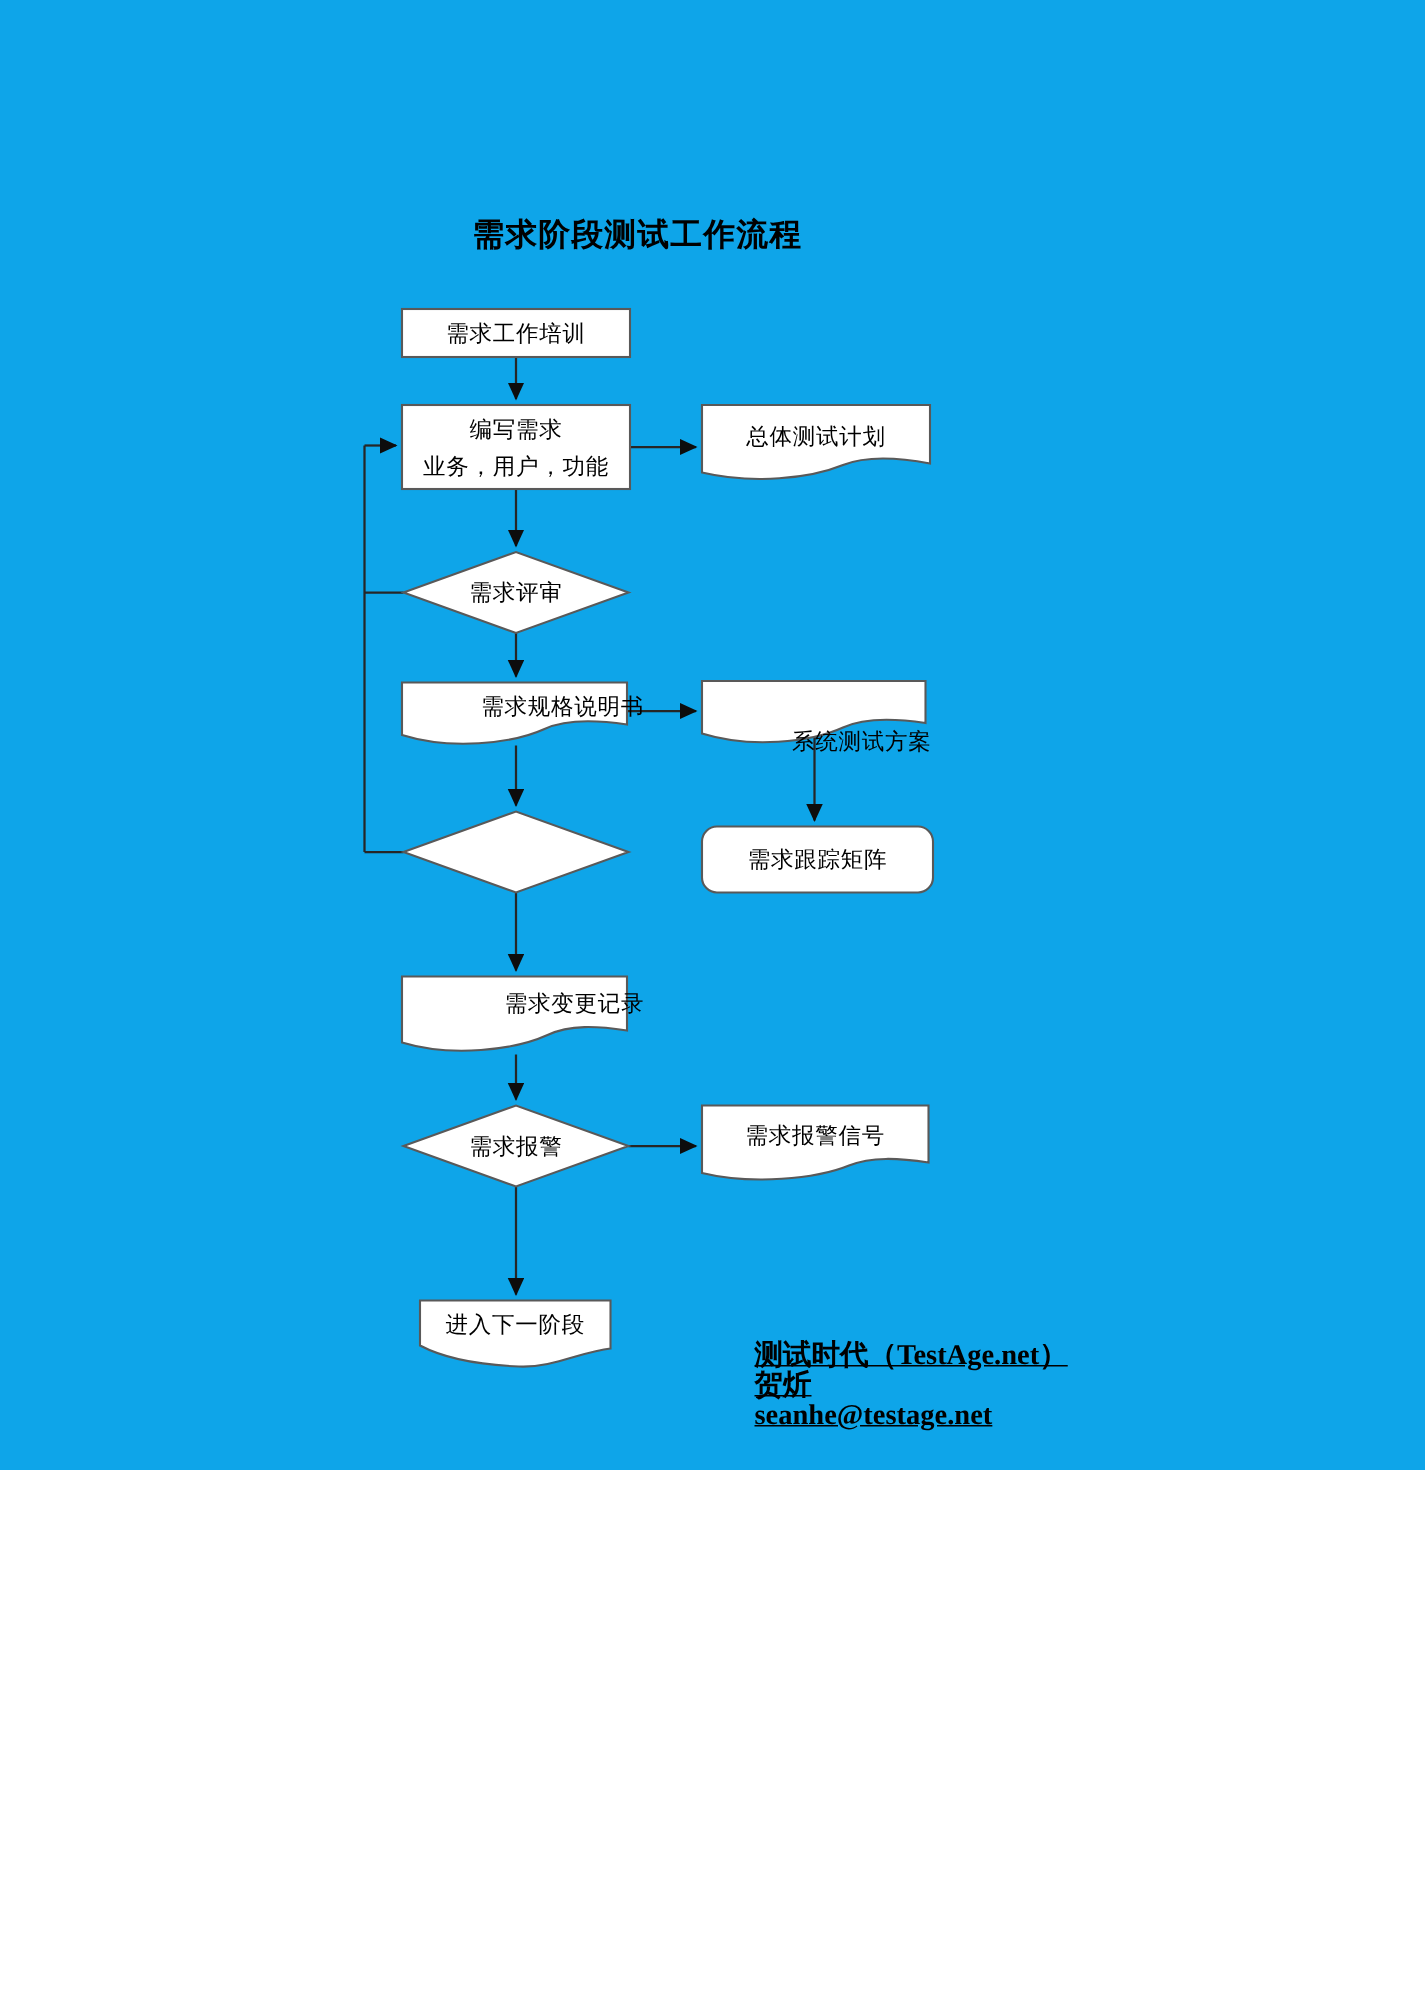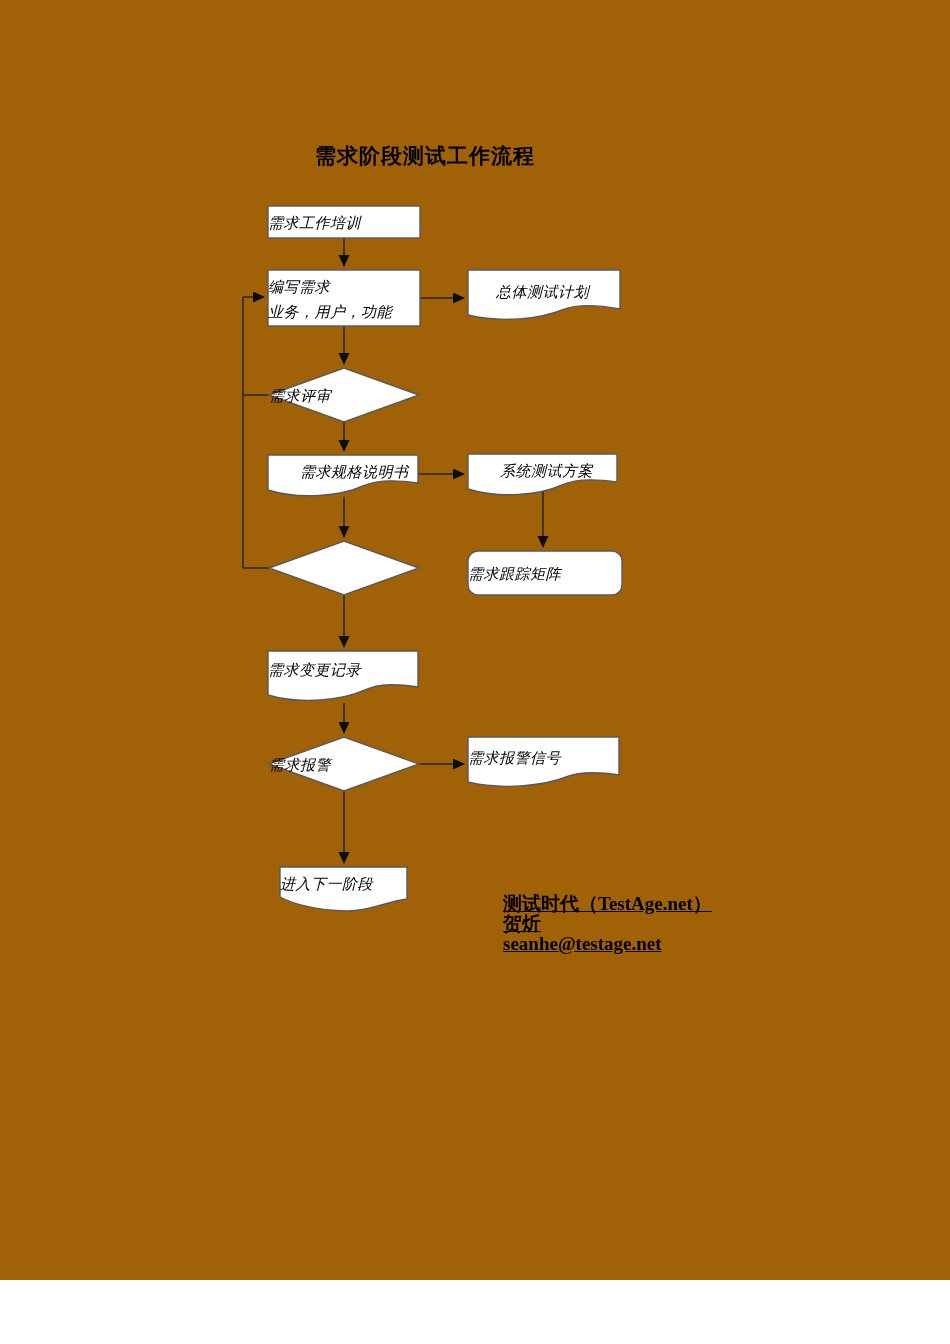--- a/index.html
+++ b/index.html
@@ -1,55 +1,54 @@
 <!DOCTYPE html>
 <html><head>
 <meta charset="utf-8">
 <style>
   html, body { margin: 0; padding: 0; background: #ffffff; }
   .page {
     position: relative;
     width: 950px;
-    height: 1280px;
-    background: #a16207;
+    height: 980px;
+    background: #0ea5e9;
     font-family: "Liberation Sans", sans-serif;
     overflow: hidden;
   }
   svg.diagram {
     position: absolute;
     left: 0; top: 0;
     width: 950px; height: 1344px;
   }
   .page-title {
     position: absolute;
     left: 264px; top: 141px; width: 322px; height: 30px;
     display: flex; align-items: center; justify-content: center;
     font-size: 21px; font-weight: bold; color: #000;
     letter-spacing: 1px; white-space: nowrap;
   }
   .label {
     position: absolute;
     display: flex; flex-direction: column;
-    align-items: flex-start; justify-content: center;
+    align-items: center; justify-content: center;
     text-align: center;
     font-size: 15px; color: #000;
     letter-spacing: 0.5px;
     white-space: nowrap;
     line-height: 25px;
-    font-style: italic;
   }
   .lbl-training      { left: 268px; top: 206px; width: 152px; height: 32px; }
   .lbl-write-req     { left: 268px; top: 271px; width: 152px; height: 55px; }
-  .lbl-overall-plan  { left: 468px; top: 270px; width: 152px; height: 42px; padding-left: 28px; }
+  .lbl-overall-plan  { left: 468px; top: 270px; width: 152px; height: 42px; }
   .lbl-review        { left: 269px; top: 368px; width: 150px; height: 54px; }
   .lbl-spec          { left: 268px; top: 455px; width: 150px; height: 32px; padding-left: 32px; }
-  .lbl-sys-plan      { left: 468px; top: 454px; width: 149px; height: 32px; padding-left: 32px; }
+  .lbl-sys-plan      { left: 468px; top: 478px; width: 149px; height: 32px; padding-left: 32px; }
   .lbl-trace-matrix  { left: 468px; top: 551px; width: 154px; height: 44px; border-radius: 12px; }
   .lbl-change        { left: 269px; top: 541px; width: 150px; height: 54px; }
-  .lbl-change-record { left: 268px; top: 651px; width: 150px; height: 36px; }
+  .lbl-change-record { left: 268px; top: 651px; width: 150px; height: 36px; padding-left: 40px; }
   .lbl-alarm         { left: 269px; top: 737px; width: 150px; height: 54px; }
   .lbl-alarm-signal  { left: 468px; top: 737px; width: 151px; height: 40px; }
   .lbl-next-phase    { left: 280px; top: 867px; width: 127px; height: 32px; }
   .footer {
     position: absolute;
     left: 503px; top: 894px; width: 230px;
     font-family: "Liberation Serif", serif;
     font-weight: bold;
     font-size: 19px; color: #000;
     line-height: 20px;

